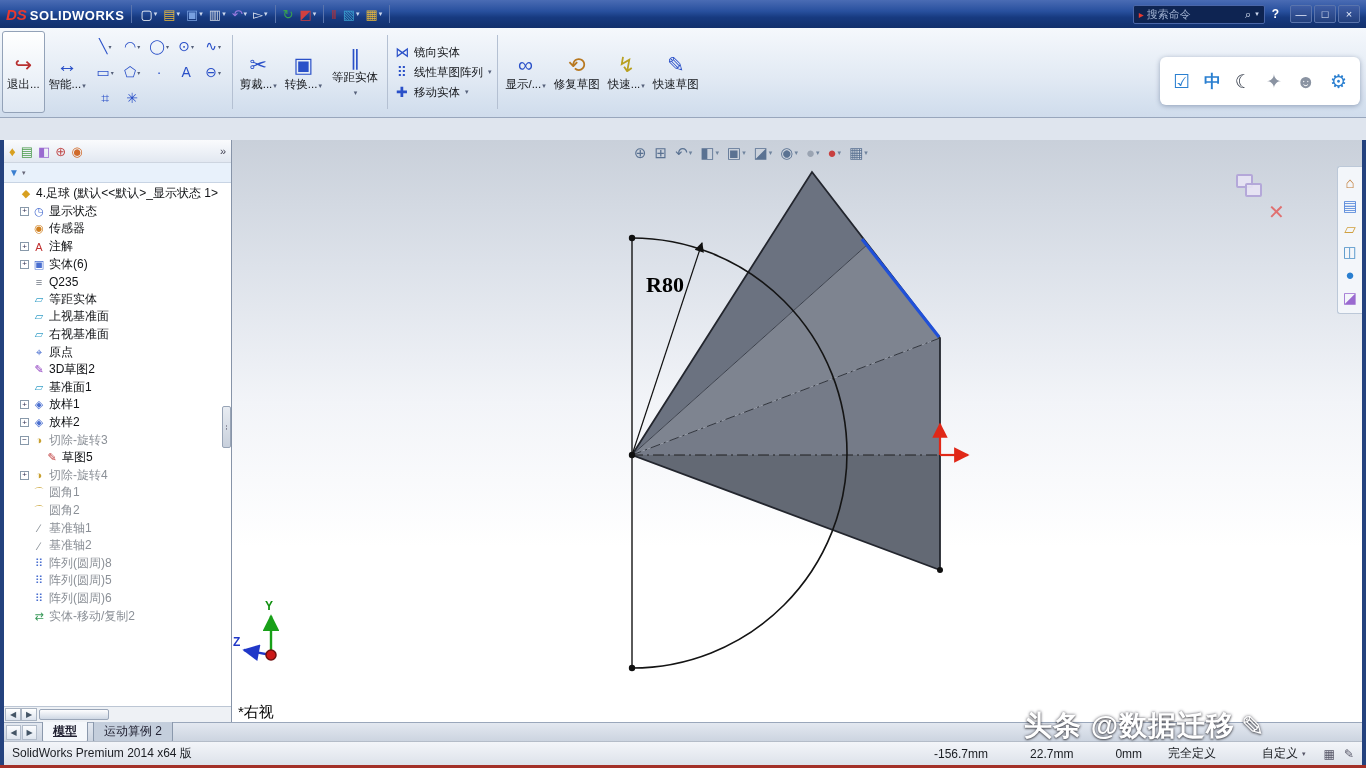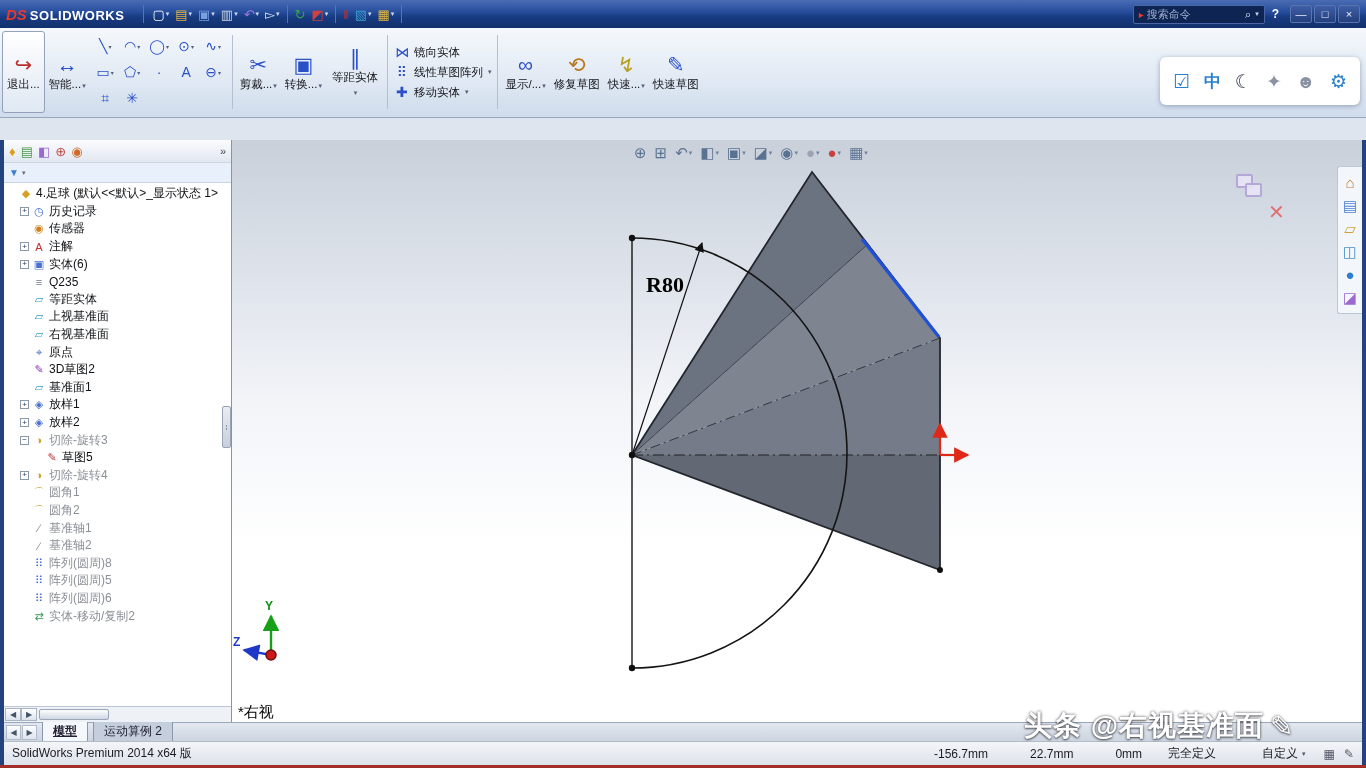--- a/index.html
+++ b/index.html
@@ -1,21 +1,21 @@
 <!DOCTYPE html>
 <html><head>
 <meta charset="utf-8">
 <style>
   *{margin:0;padding:0;box-sizing:border-box;}
   html,body{width:1366px;height:768px;}
   #win{position:relative;width:1366px;height:768px;font-family:"Liberation Sans","DejaVu Sans",sans-serif;background:#dfe5ee;overflow:hidden;}
 
   
   .titlebar{position:absolute;top:0;left:0;right:0;height:28px;background:linear-gradient(#4a6cb4 0%,#28509e 40%,#173a80 62%,#12306c 100%);display:flex;align-items:center;color:#fff;padding:0 6px;gap:1px;z-index:40;}
-  .logo{display:flex;align-items:baseline;gap:3px;margin-right:14px;flex:none;}
+  .logo{display:flex;align-items:baseline;gap:3px;margin-right:2px;flex:none;}
   .logo-ds{color:#e8392e;font-weight:bold;font-style:italic;font-size:15px;}
   .logo-text{font-weight:bold;font-size:13px;letter-spacing:.5px;}
   .menu{font-size:12.5px;padding:3px 7px;border-radius:2px;white-space:nowrap;}
   .qsep{width:1px;height:18px;background:#5a74ac;margin:0 4px;display:inline-block;}
   .qi{display:flex;align-items:center;padding:0 3px;font-size:13px;}
   .caret{font-size:7px;color:#cdd8ee;margin-left:1px;}
   .search{margin-left:auto;display:flex;align-items:center;gap:3px;background:#0e2452;border:1px solid #4a66a8;border-radius:2px;height:19px;padding:0 5px;width:132px;flex:none;}
   .slogo{color:#e8392e;font-size:10px;font-weight:bold;}
   .searchin{flex:1;min-width:0;background:transparent;border:none;outline:none;color:#b8c6e4;font-size:11px;font-family:inherit;}
   .searchin::placeholder{color:#9fb0d0;}
@@ -266,21 +266,21 @@
     </div>
     <div class="fmrows">
         <div class="trow" style="padding-left: 3px;">
           <span class="pspace"></span>
           <span class="ti" style="color: rgb(216, 160, 32);">◆</span>
           <span>4.足球 (默认&lt;&lt;默认&gt;_显示状态 1&gt;</span>
         </div>
         <div class="trow" style="padding-left: 16px;">
           <span class="pbox">+</span>
           <span class="ti" style="color: rgb(74, 111, 208);">◷</span>
-          <span>历史记录</span>
+          <span>显示状态</span>
         </div>
         <div class="trow" style="padding-left: 16px;">
           <span class="pspace"></span>
           <span class="ti" style="color: rgb(208, 128, 32);">◉</span>
           <span>传感器</span>
         </div>
         <div class="trow" style="padding-left: 16px;">
           <span class="pbox">+</span>
           <span class="ti" style="color: rgb(192, 48, 48);">A</span>
           <span>注解</span>
@@ -528,20 +528,20 @@
       <span>自定义</span>
       <span class="caret">▾</span>
     </span>
     <span class="sicons">
         <span>▦</span>
         <span>✎</span>
       </span>
   </div>
 
   <div class="watermark">
-    <span>头条 @右视基准面</span>
+    <span>头条 @数据迁移</span>
     <span>✎</span>
   </div>
 
   <div class="edge edgeL"></div>
   <div class="edge edgeR"></div>
   <div class="redbar"></div>
 </div>
 
 </body></html>

